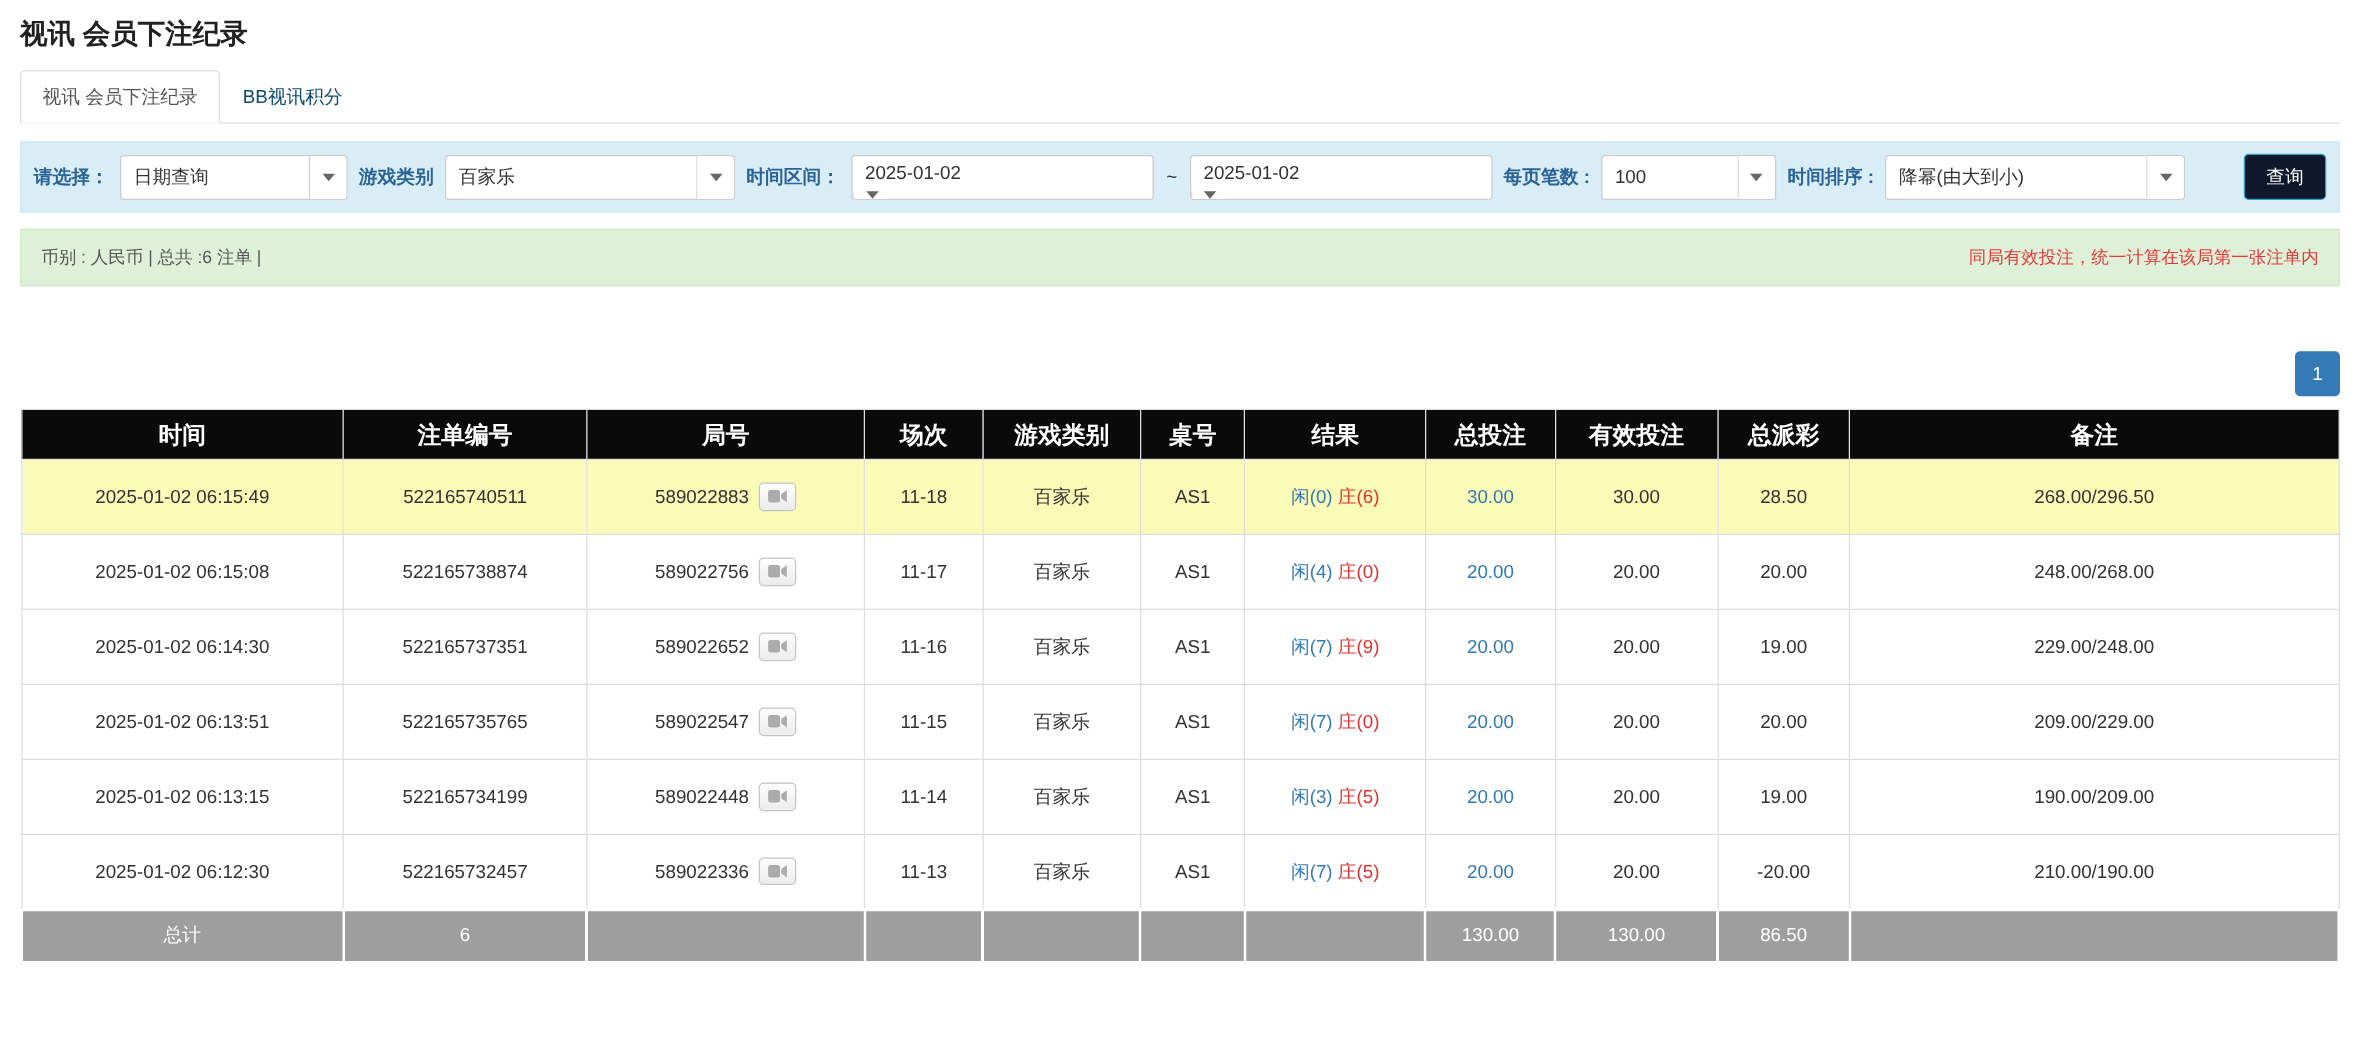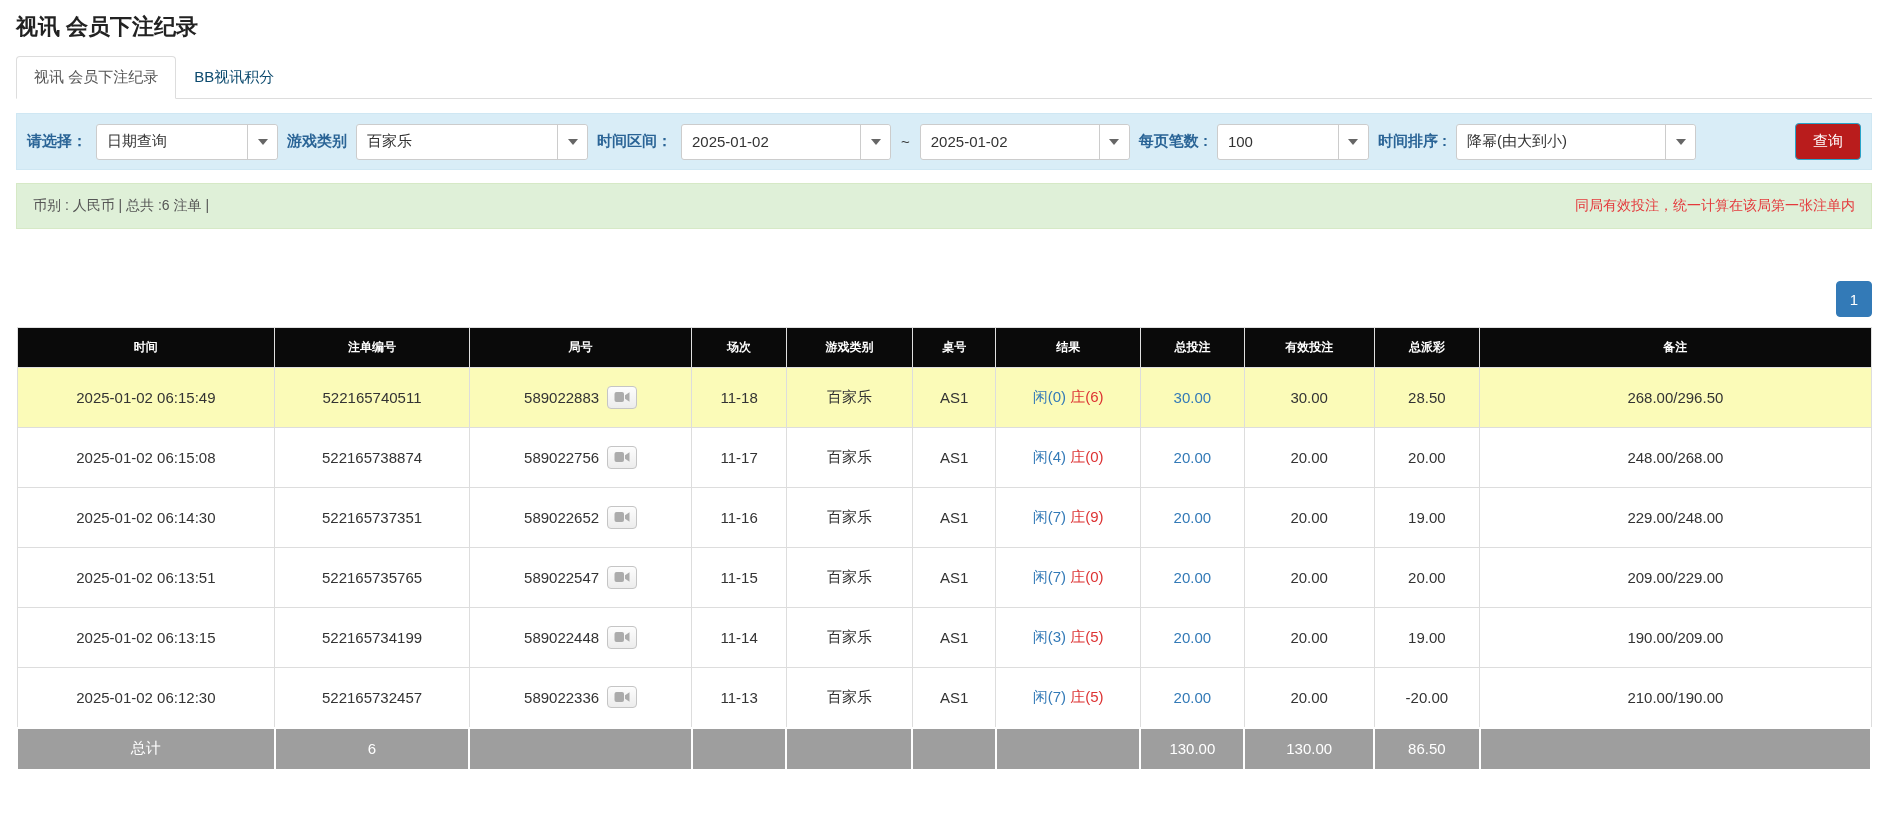--- a/index.html
+++ b/index.html
@@ -89,26 +89,26 @@
     border-radius: 0 3px 3px 0;
   }
   .caret-shape {
     width: 0; height: 0;
     border-left: 5px solid transparent;
     border-right: 5px solid transparent;
     border-top: 6px solid #666;
   }
   .w-date-query { width: 182px; }
   .w-game-type { width: 232px; }
-  .w-date { width: 210px; }
-  .w-pagesize { width: 152px; }
+  .w-date { width: 242px; flex-direction: column; }
+  .w-pagesize { width: 140px; }
   .w-sort { width: 240px; }
   .search-btn {
     margin-left: auto;
-    background: #b91c1c;
+    background: #0f172a;
     border: 1px solid #28a4c9;
     color: #fff;
     font-size: 15px;
     padding: 8px 17px;
     border-radius: 4px;
     cursor: pointer;
     font-family: inherit;
   }
 
   
@@ -146,21 +146,21 @@
 
   
   table.records {
     width: 100%;
     border-collapse: collapse;
     table-layout: fixed;
   }
   table.records th {
     background: #0a0a0a;
     color: #fff;
-    font-size: 12px;
+    font-size: 19px;
     font-weight: bold;
     height: 40px;
     text-align: center;
     border: 1px solid #e0e0e0;
   }
   table.records td {
     border: 1px solid #ddd;
     height: 60px;
     text-align: center;
     vertical-align: middle;

